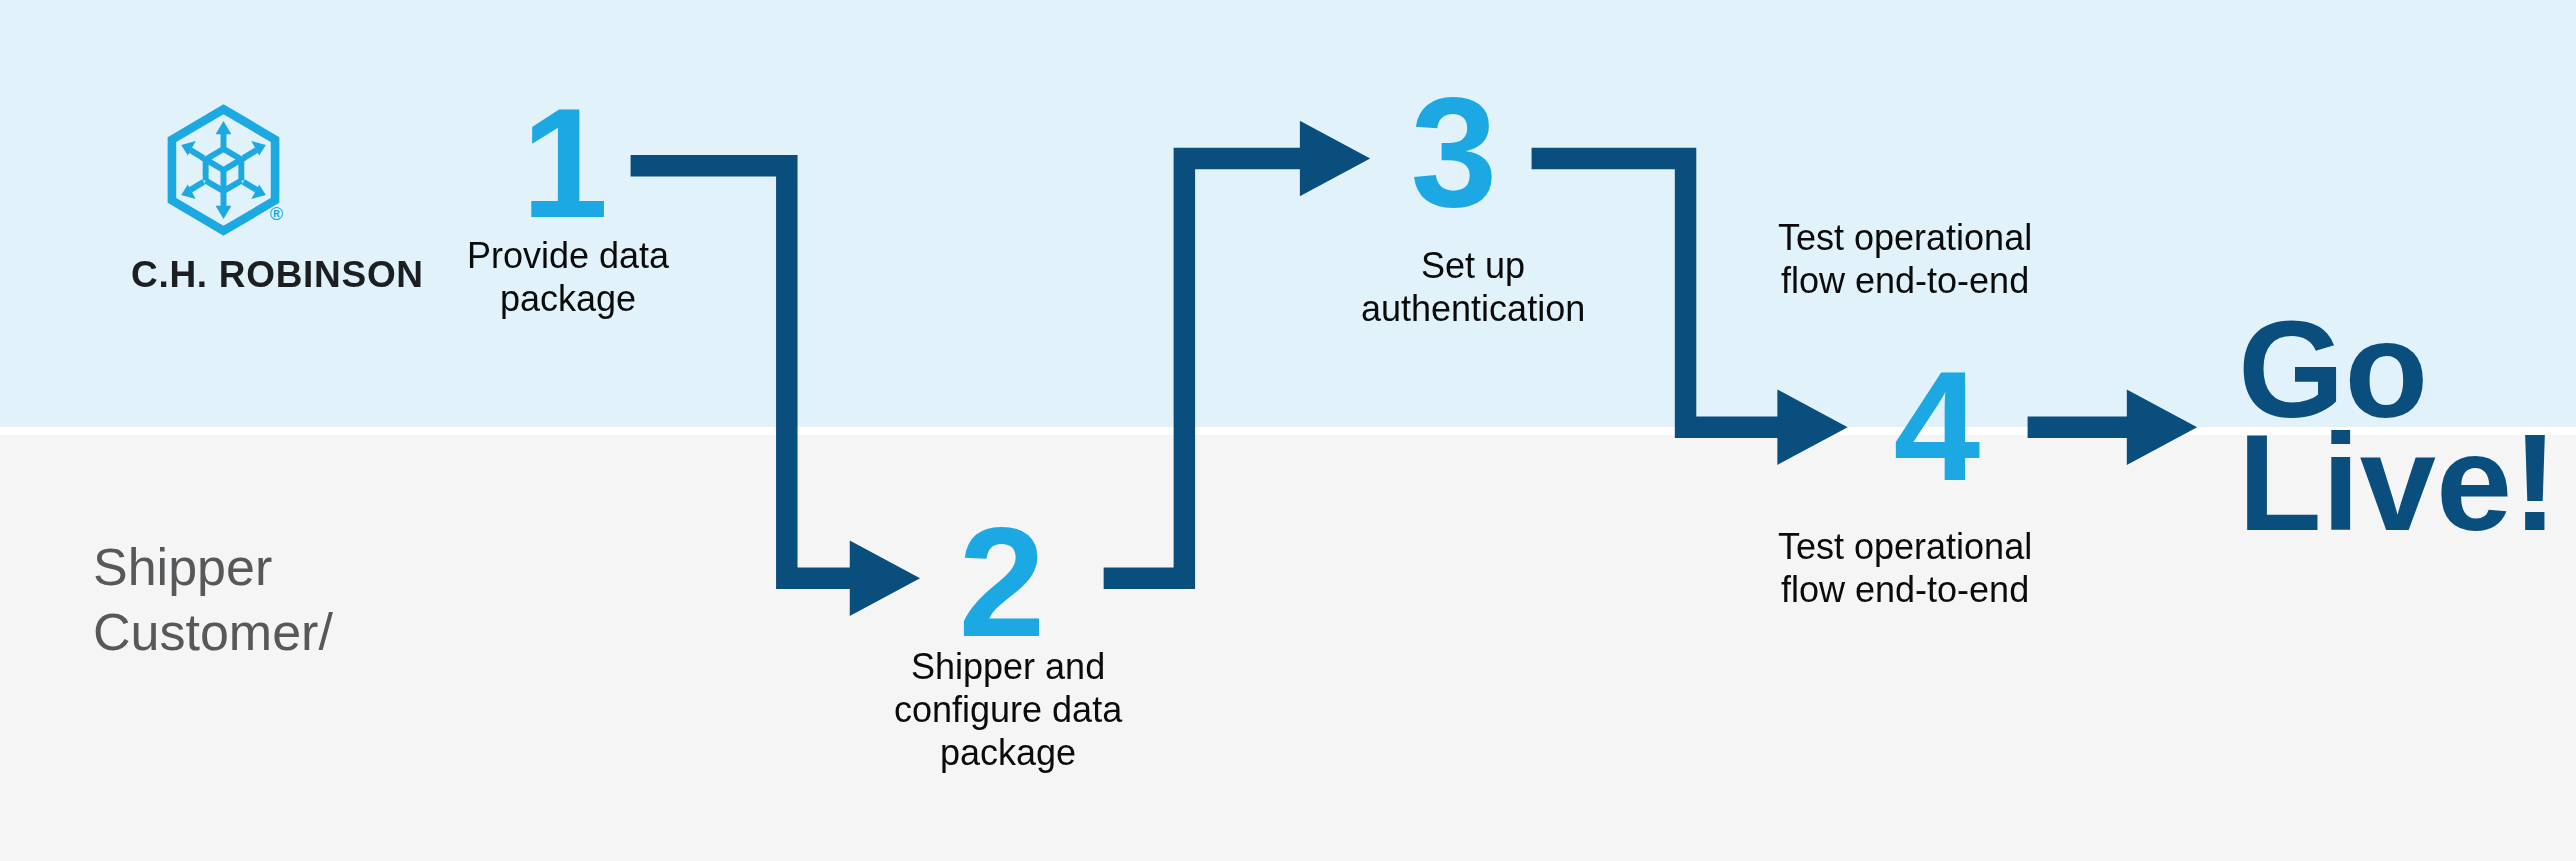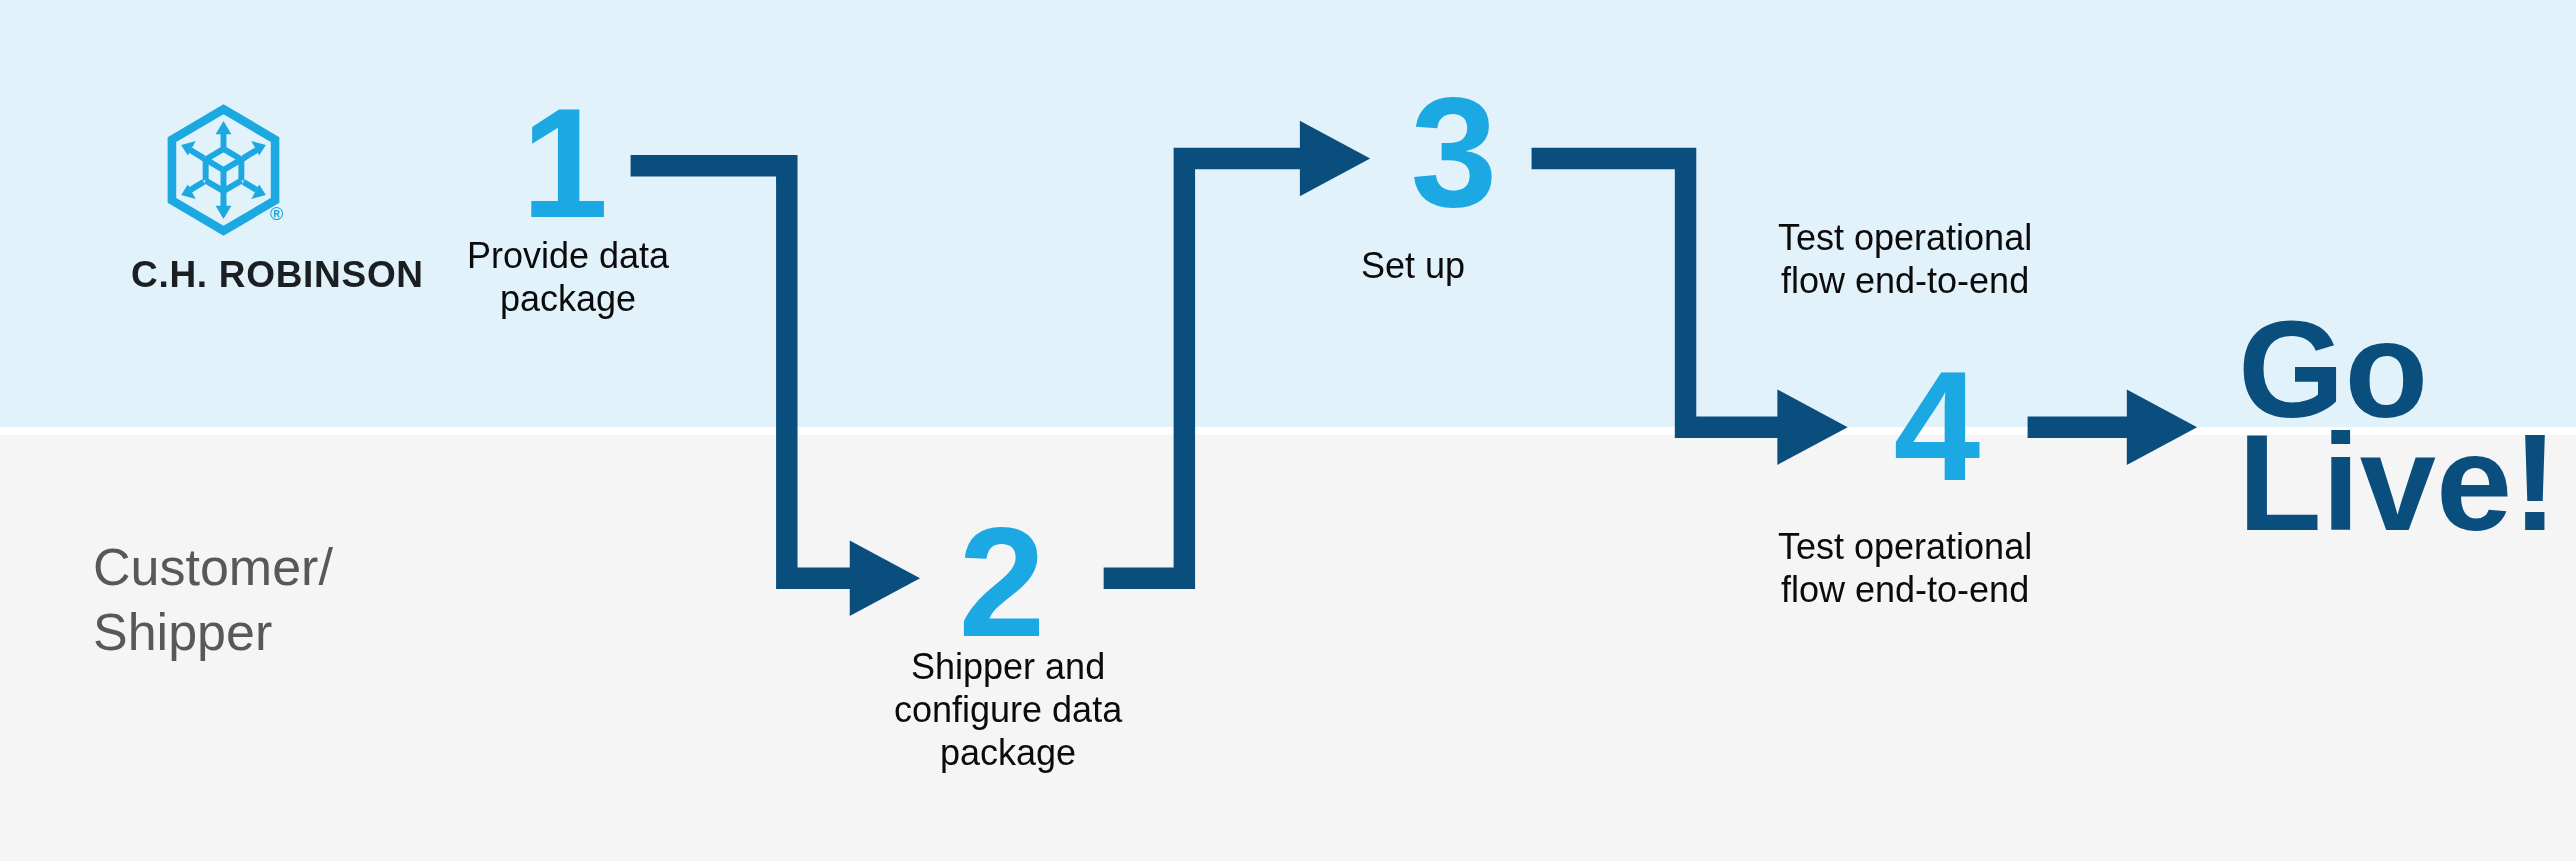--- a/index.html
+++ b/index.html
@@ -137,36 +137,37 @@
   <div class="step-number" style="left:928px;top:504px;">2</div>
   <div class="step-label" style="left:894px;top:645px;">
     <span>Shipper and</span>
     <span>configure data</span>
     <span>package</span>
   </div>
 
   <div class="step-number" style="left:1380px;top:74px;">3</div>
   <div class="step-label" style="left:1361px;top:244px;">
     <span>Set up</span>
+    <span>authentication</span>
   </div>
 
   <div class="step-label" style="left:1778px;top:216px;">
     <span>Test operational</span>
     <span>flow end-to-end</span>
   </div>
   <div class="step-number" style="left:1863px;top:348px;">4</div>
   <div class="step-label" style="left:1778px;top:525px;">
     <span>Test operational</span>
     <span>flow end-to-end</span>
   </div>
 
   <div class="finish-text">
     <span>Go</span>
     <span>Live!</span>
   </div>
 
   <div class="lane-label">
+    <span>Shipper</span>
     <span>Customer/</span>
-    <span>Shipper</span>
   </div>
 
 </div>
 
 
 </body></html>

